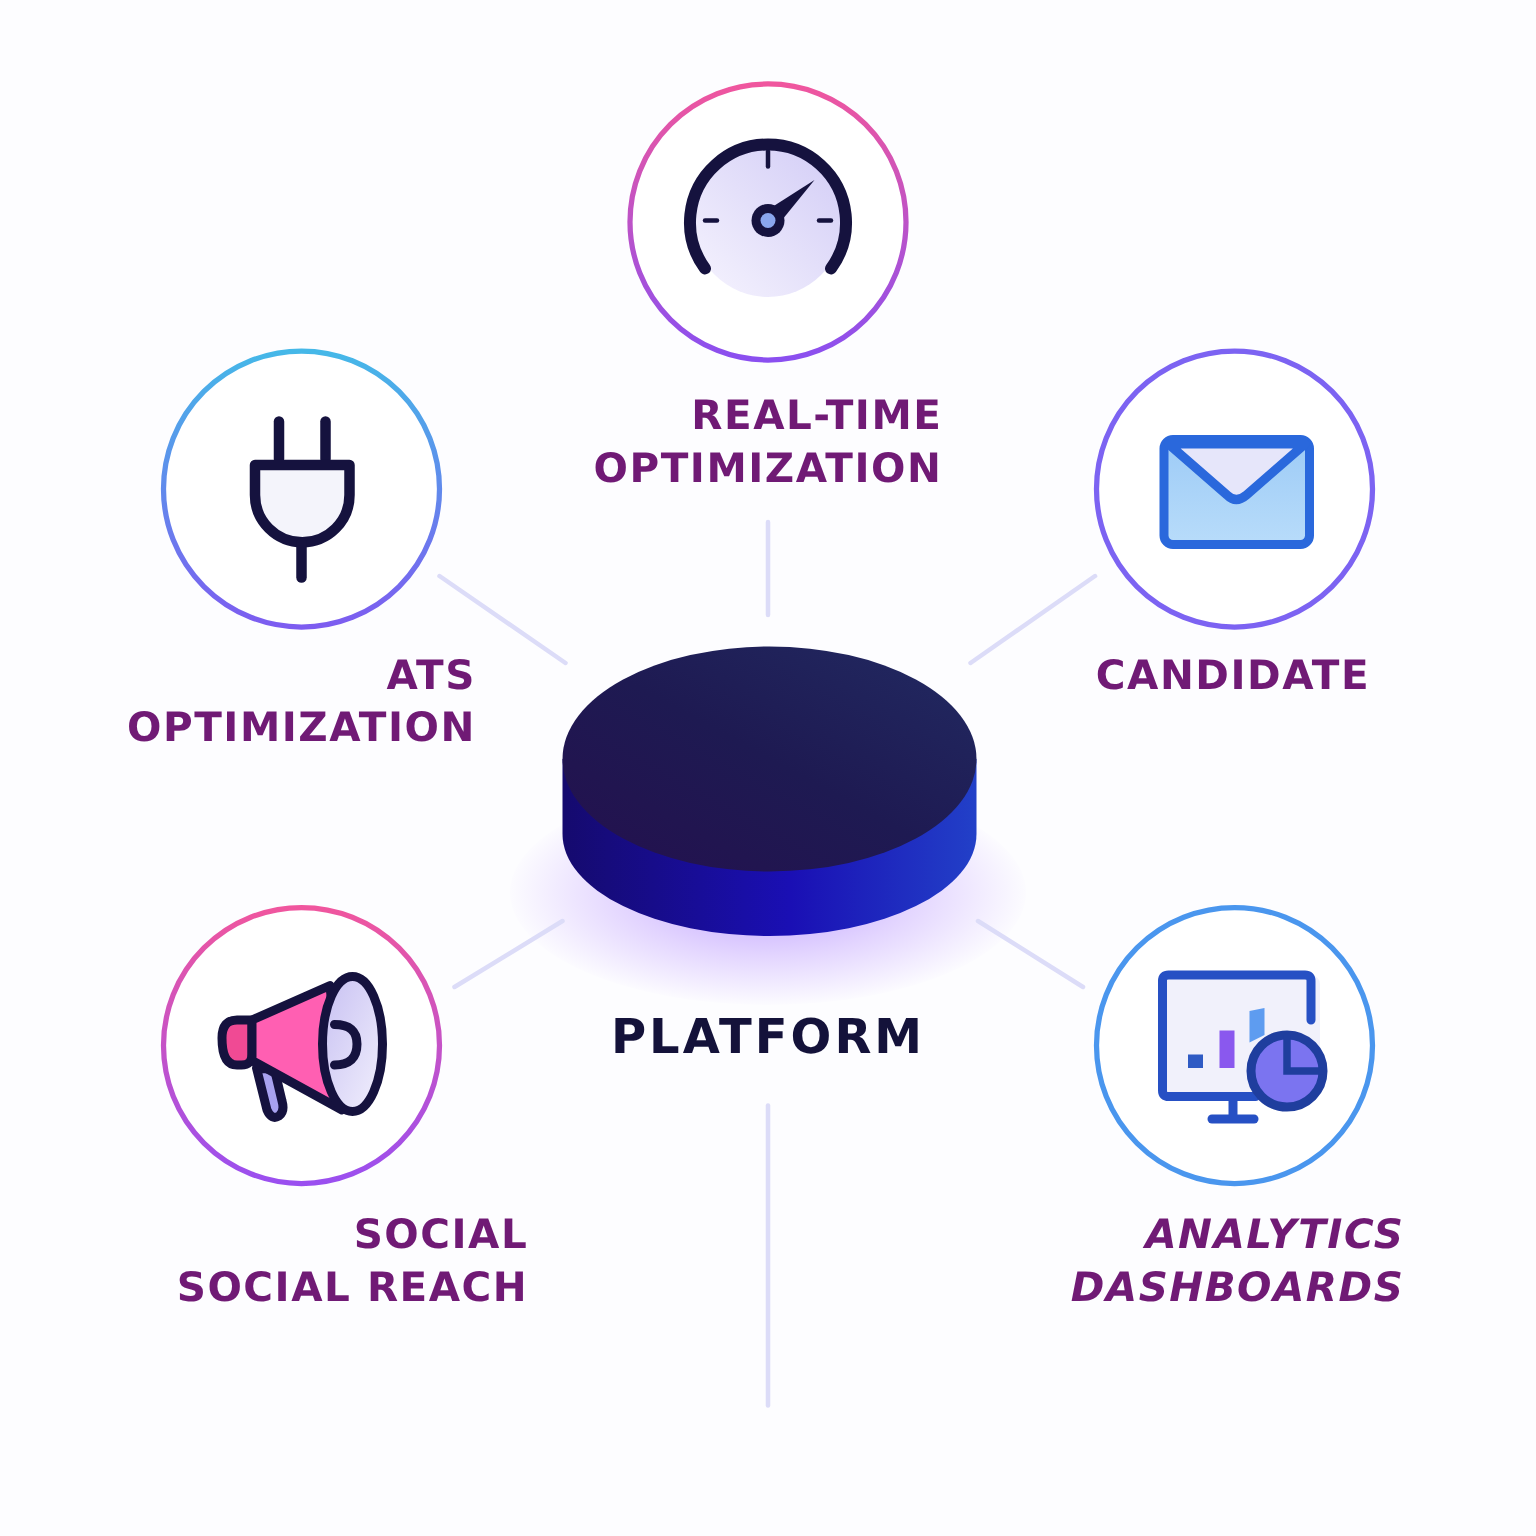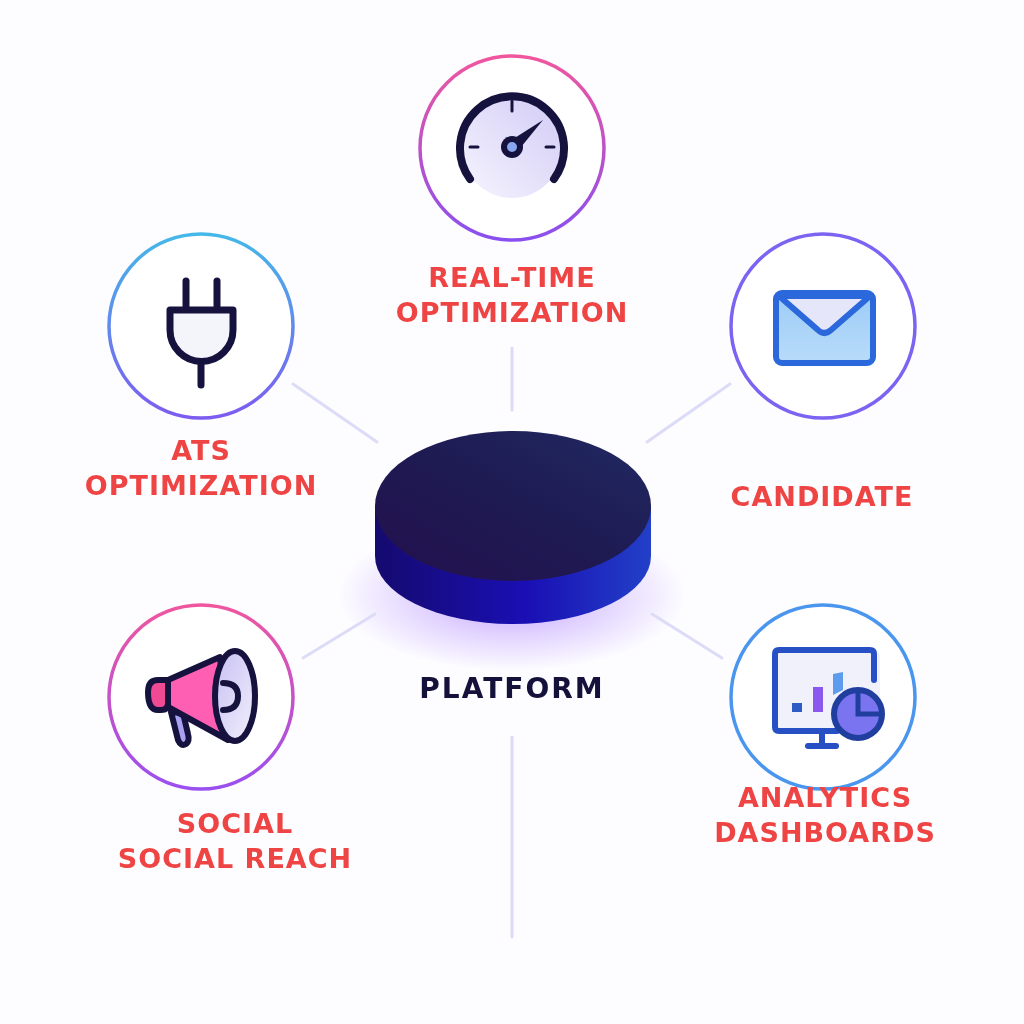--- a/index.html
+++ b/index.html
@@ -20,37 +20,37 @@
     }
     svg.layer {
       position: absolute;
       left: 0;
       top: 0;
       width: 1024px;
       height: 1024px;
     }
     .label {
       position: absolute;
-      text-align: center;
+      text-align: right;
       font-weight: bold;
       font-size: 27px;
       line-height: 35px;
       letter-spacing: 1px;
-      color: #ef4444;
+      color: #701a75;
       transform: translateX(-50%);
       white-space: nowrap;
     }
     .label span { display: block; }
     .platform-label {
       position: absolute;
       left: 512px;
       top: 672px;
       transform: translateX(-50%);
       font-weight: bold;
-      font-size: 28px;
+      font-size: 32px;
       letter-spacing: 2px;
       color: #14123a;
       white-space: nowrap;
     }
     .glow {
       position: absolute;
       left: 340px;
       top: 520px;
       width: 344px;
       height: 150px;
@@ -185,27 +185,27 @@
   <div class="label" style="left:512px; top:260px;">
     <span>REAL-TIME</span>
     <span>OPTIMIZATION</span>
   </div>
 
   <div class="label" style="left:201px; top:433px;">
     <span>ATS</span>
     <span>OPTIMIZATION</span>
   </div>
 
-  <div class="label" style="left:822px; top:433px;margin-top:46px;">
+  <div class="label" style="left:822px; top:433px;">
     <span>CANDIDATE</span>
   </div>
 
   <div class="label" style="left:202px; top:806px;margin-left:33px;">
     <span>SOCIAL</span>
     <span>SOCIAL REACH</span>
   </div>
 
-  <div class="label" style="left:825px; top:780px;">
+  <div class="label" style="left:825px; top:806px;font-style:italic;">
     <span>ANALYTICS</span>
     <span>DASHBOARDS</span>
   </div>
 
 </div>
 
 </body></html>

